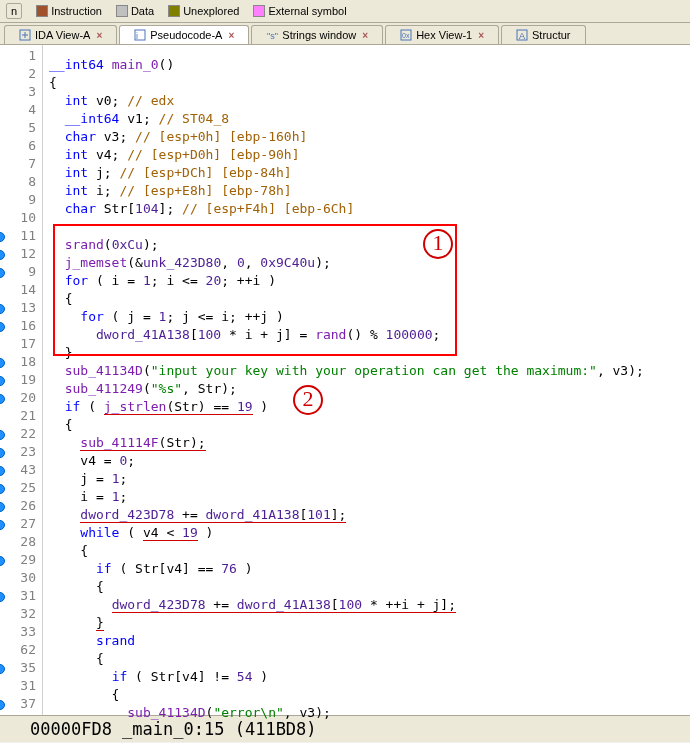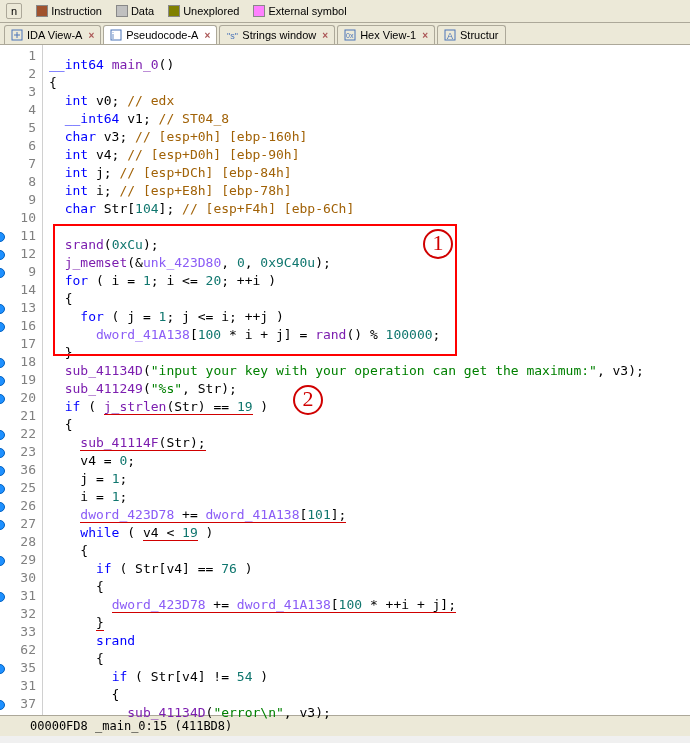--- a/index.html
+++ b/index.html
@@ -1,40 +1,40 @@
 <!DOCTYPE html>
 <html><head>
 <meta charset="utf-8">
 <style>
 body{margin:0;font-family:Verdana,sans-serif;font-size:12px;background:#f0f0f0;overflow:hidden}
 .toolbar{background:#ece9d8;border-bottom:1px solid #aca899;padding:3px 6px;display:flex;gap:14px;align-items:center}
 .toolbar-item{display:flex;align-items:center;gap:3px;font-size:11px;color:#000}
 .swatch{width:10px;height:10px;border:1px solid #888}
 .tabs{background:#ece9d8;border-bottom:1px solid #aca899;display:flex;padding:2px 4px 0;gap:0;font-size:11px}
-.tab{display:flex;align-items:center;gap:4px;padding:3px 6px;border:1px solid #aca899;border-bottom:none;background:#ece9d8;margin-right:2px;border-radius:3px 3px 0 0;color:#000;white-space:nowrap}
+.tab{display:flex;align-items:center;gap:4px;padding:3px 14px;border:1px solid #aca899;border-bottom:none;background:#ece9d8;margin-right:2px;border-radius:3px 3px 0 0;color:#000;white-space:nowrap}
 .tab.active{background:#fff}
 .tab-ico{width:12px;height:12px;display:flex;align-items:center;justify-content:center}
 .tab-ico svg{width:12px;height:12px}
 .close-x{color:#a55;font-weight:bold;margin-left:2px;font-size:10px}
 .main{display:flex;background:#fff;height:670px}
 .gutter{width:42px;background:#fff;border-right:1px solid #d0d0d0;text-align:right;padding-top:2px;font-family:Consolas,monospace;font-size:13px;color:#808080;user-select:none}
 .gutter .ln{padding-right:6px;position:relative;height:18px;line-height:18px}
 .gutter .ln.dot::before{content:"";position:absolute;left:-5px;top:5px;width:8px;height:8px;border-radius:50%;background:#1e90ff;border:1px solid #0060c0}
 .code{flex:1;font-family:Consolas,monospace;font-size:13px;line-height:18px;padding:11px 0 0 6px;white-space:pre;color:#000;position:relative}
 .kw{color:#0000ff}
 .cm{color:#a16207}
 .fn{color:#7c1eaf}
 .st{color:#008000}
-.nm{color:#0f766e}
-.gl{color:#8b5cf6}
+.nm{color:#4c1d95}
+.gl{color:#4c1d95}
 .redbox{position:absolute;border:2px solid red;pointer-events:none}
 .redund{border-bottom:1.5px solid #d00000}
 .ann{position:absolute;color:#d00000;font-family:serif;font-size:22px;pointer-events:none}
 .ann .circ{display:inline-block;width:26px;height:26px;border:2px solid #d00000;border-radius:50%;text-align:center;line-height:24px}
-.status{background:#ece9d8;border-top:1px solid #aca899;padding:3px 30px;font-size:12px;font-family:Consolas,monospace;color:#000}
+.status{background:#ece9d8;border-top:1px solid #aca899;padding:3px 30px;font-size:17px;font-family:Consolas,monospace;color:#000}
 </style>
 </head>
 <body>
 
 <div class="toolbar">
   <span class="toolbar-item" style="border:1px solid #aca899;padding:1px 4px;border-radius:2px">n</span>
   <span class="toolbar-item">
       <span class="swatch" style="background:#a0522d"></span>
       <span>Instruction</span>
     </span>
@@ -121,21 +121,21 @@
       <div class="ln">14</div>
       <div class="ln dot">13</div>
       <div class="ln dot">16</div>
       <div class="ln">17</div>
       <div class="ln dot">18</div>
       <div class="ln dot">19</div>
       <div class="ln dot">20</div>
       <div class="ln">21</div>
       <div class="ln dot">22</div>
       <div class="ln dot">23</div>
-      <div class="ln dot">36</div>
+      <div class="ln dot">43</div>
       <div class="ln dot">25</div>
       <div class="ln dot">26</div>
       <div class="ln dot">27</div>
       <div class="ln">28</div>
       <div class="ln dot">29</div>
       <div class="ln">30</div>
       <div class="ln dot">31</div>
       <div class="ln">32</div>
       <div class="ln">33</div>
       <div class="ln">62</div>

